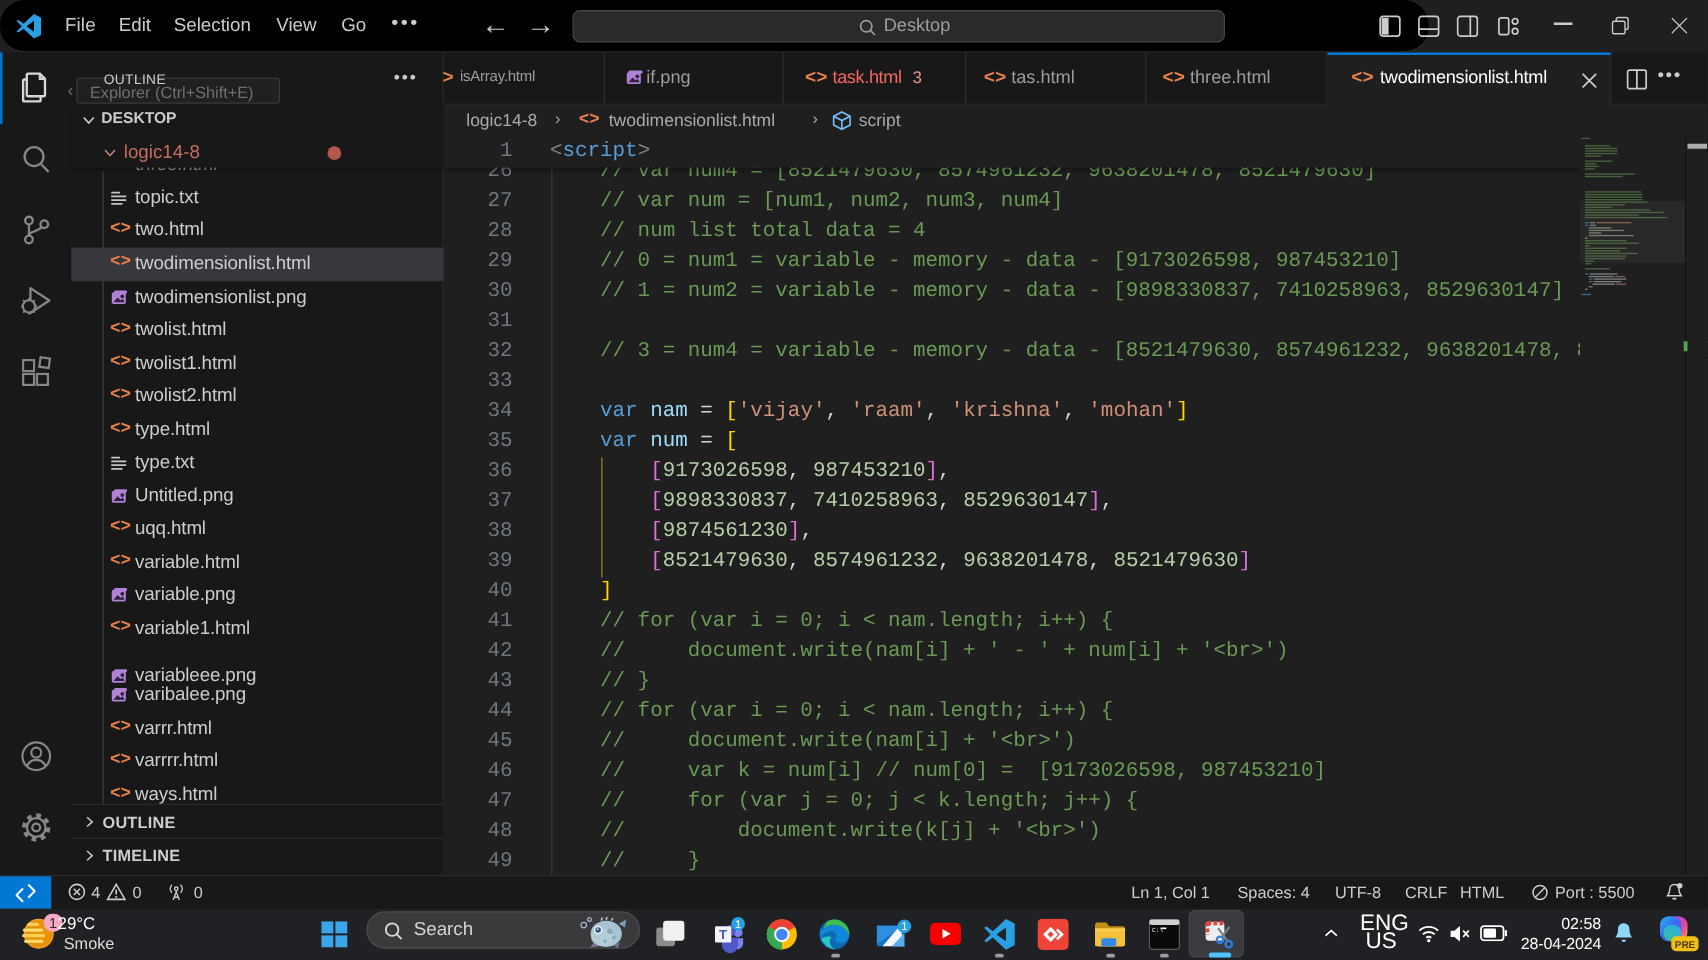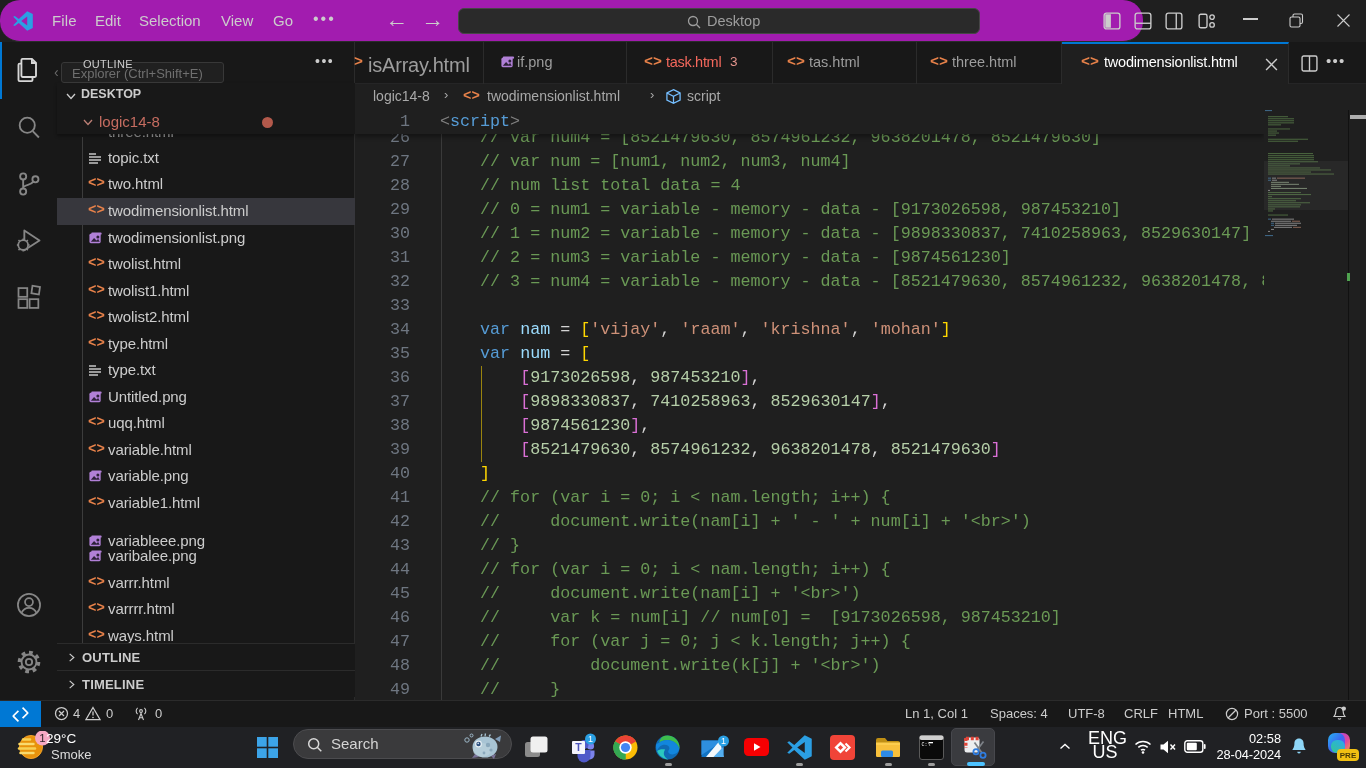--- a/index.html
+++ b/index.html
@@ -17,21 +17,21 @@
   .b2 { color:#da70d6; } .g { color:#808080; }
   .fitem { position:absolute; left:0; height:27px; width:298px; color:#cccccc;
         font-size:15px; }
   .fitem .lbl { position:absolute; left:51px; top:4px; letter-spacing:-0.1px; }
   .st { position:absolute; top:5px; color:#cccccc; font-size:13px; }
 </style>
 </head>
 <body>
 <div id="stage">
 
-  <div class="abs" id="titlebar" style="left:0;top:0;width:1143px;height:42px;background:#a21caf;border-bottom:1px solid #2b2b2b;border-radius:20px;">
+  <div class="abs" id="titlebar" style="left:0;top:0;width:1143px;height:42px;background:#000000;border-bottom:1px solid #2b2b2b;border-radius:20px;">
 
     <svg class="abs" style="left:13px;top:11px;" width="20" height="20" viewBox="0 0 100 100">
       <path fill="#2b9fe3" fill-rule="evenodd" d="M71 1 L29 40 9 25 1 29 22 50 1 71 9 75 29 60 71 99 99 85 99 15 Z M71 28 V72 L41 50 Z"></path>
     </svg>
     <div class="abs" style="left:52px;top:12px;color:#cccccc;font-size:15px;letter-spacing:0.1px;">File</div>
     <div class="abs" style="left:95px;top:12px;color:#cccccc;font-size:15px;">Edit</div>
     <div class="abs" style="left:139px;top:12px;color:#cccccc;font-size:15px;">Selection</div>
     <div class="abs" style="left:221px;top:12px;color:#cccccc;font-size:15px;">View</div>
     <div class="abs" style="left:273px;top:12px;color:#cccccc;font-size:15px;">Go</div>
     <div class="abs" style="left:313px;top:10px;color:#cccccc;font-size:16px;letter-spacing:2px;">•••</div>
@@ -261,21 +261,21 @@
           <path d="M4 2 L8.5 6 L4 10" fill="none" stroke="#cccccc" stroke-width="1.3"></path>
         </svg>
         <span class="abs" style="left:25px;top:6px;color:#cccccc;font-size:13px;font-weight:bold;letter-spacing:0.2px;">TIMELINE</span>
       </div>
   </div>
 
   <div class="abs" id="tabsbar" style="left:355px;top:42px;width:1011px;height:42px;background:#181818;border-bottom:1px solid #252526;">
 
     <div class="abs" style="left:0;top:0;width:129px;height:42px;border-right:1px solid #2b2b2b;">
       <span class="abs" style="left:-1px;top:12px;color:#e8824a;font-family:'Liberation Mono',monospace;font-size:15px;font-weight:bold;">&gt;</span>
-      <span class="abs" style="left:13px;top:12px;color:#9d9d9d;font-size:20px;letter-spacing:-0.2px;">isArray.html</span>
+      <span class="abs" style="left:13px;top:12px;color:#9d9d9d;font-size:12px;letter-spacing:-0.2px;">isArray.html</span>
     </div>
 
     <div class="abs" style="left:129px;top:0;width:143px;height:42px;border-right:1px solid #2b2b2b;">
       <svg class="abs" style="left:16px;top:13px;" width="15" height="15" viewBox="0 0 16 16">
           <rect x="1.5" y="3" width="12" height="10" rx="1.5" fill="#b180d7"></rect>
           <rect x="3" y="1.5" width="12" height="2.5" rx="1" fill="#b180d7"></rect>
           <circle cx="10.5" cy="6.5" r="1.6" fill="#2d2139"></circle>
           <path d="M3 11.5 L6.5 7.5 L9 10 L10.8 8.6 L12.5 11.5 Z" fill="#2d2139"></path>
         </svg>
       <span class="abs" style="left:33px;top:12px;color:#9d9d9d;font-size:14.5px;">if.png</span>
@@ -340,21 +340,20 @@
     <div class="row" style="top:88px">
         <span class="ln">29</span>
         <span class="code"><span class="c">    // 0 = num1 = variable - memory - data - [9173026598, 987453210]</span></span>
       </div>
     <div class="row" style="top:112px">
         <span class="ln">30</span>
         <span class="code"><span class="c">    // 1 = num2 = variable - memory - data - [9898330837, 7410258963, 8529630147]</span></span>
       </div>
     <div class="row" style="top:136px">
         <span class="ln">31</span>
-        <span class="code"><span class="c">    // 2 = num3 = variable - memory - data - [9874561230]</span></span>
       </div>
     <div class="row" style="top:160px">
         <span class="ln">32</span>
         <span class="code"><span class="c">    // 3 = num4 = variable - memory - data - [8521479630, 8574961232, 9638201478, 8521479630]</span></span>
       </div>
     <div class="row" style="top:184px">
         <span class="ln">33</span>
         <span class="code"></span>
       </div>
     <div class="row" style="top:208px">

